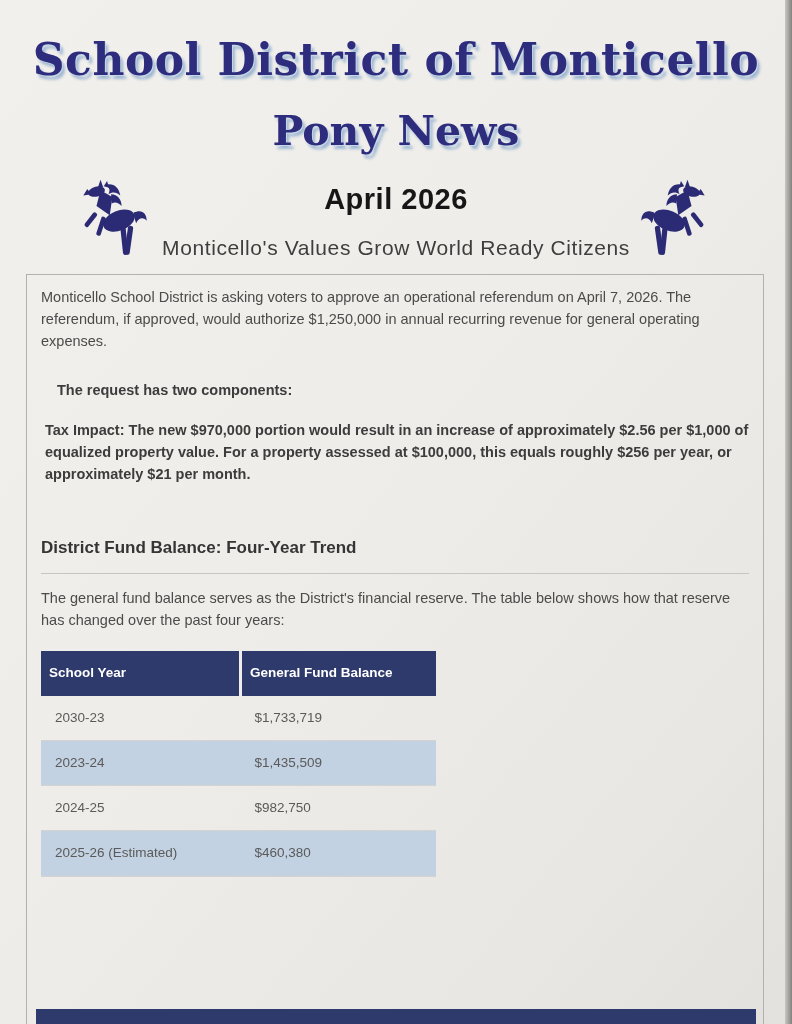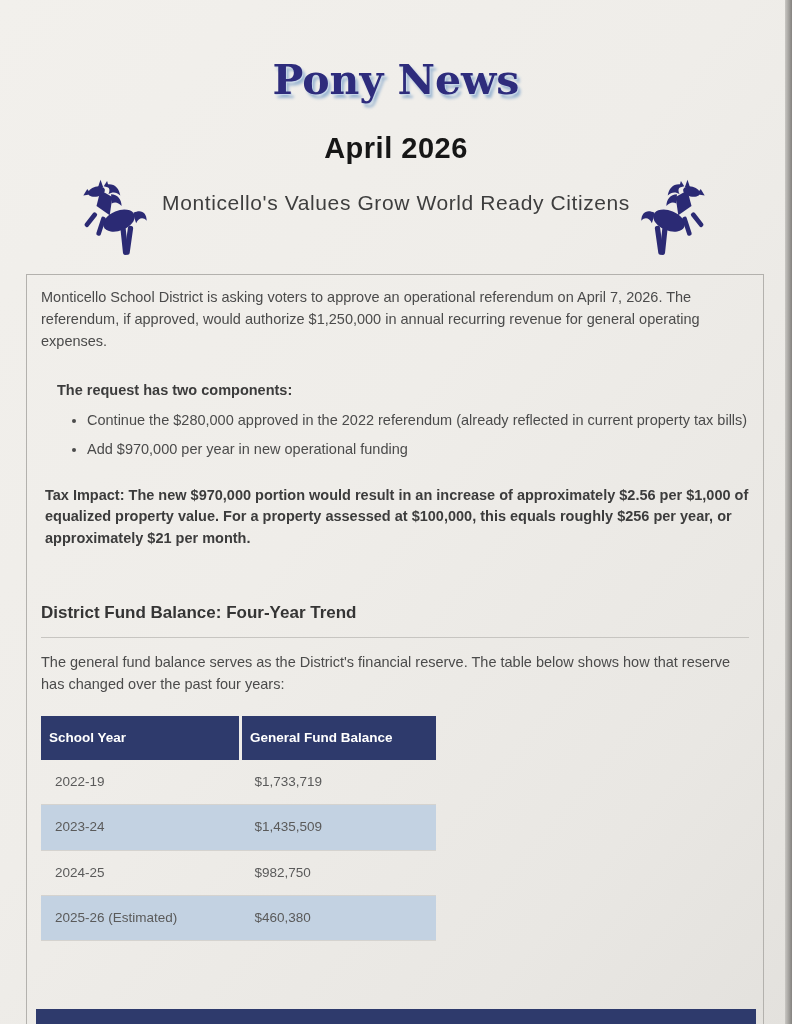--- a/index.html
+++ b/index.html
@@ -19,21 +19,21 @@
   
   .masthead{position:relative;text-align:center;padding-top:34px;}
   .title{
     font-family:"DejaVu Serif","Liberation Serif",serif;
     font-weight:bold;color:#2e2c7c;
     text-shadow:1px 1px 0 #c6d6e8, 3px 4px 3px #9db7d2;
   }
   .t1{font-size:44px;letter-spacing:.5px;}
   .t2{font-size:41px;margin-top:22px;}
   .date{font-size:29px;font-weight:bold;color:#161616;margin-top:28px;letter-spacing:.5px;}
-  .tagline{font-size:21px;color:#3e3e3e;margin-top:26px;letter-spacing:.6px;}
+  .tagline{font-size:21px;color:#3e3e3e;margin-top:20px;letter-spacing:.6px;}
   .horse{position:absolute;top:178px;width:66px;height:80px;color:#2b2a74;}
   .horse.left{left:82px;}
   .horse.right{right:86px;transform:scaleX(-1);}
   .horse svg{width:100%;height:100%;}
   
   .article-box{
     position:absolute;left:26px;right:28px;top:274px;height:800px;
     border:1px solid #b3b1ad;
     padding:12px 14px 0 14px;
     box-sizing:border-box;
@@ -71,20 +71,21 @@
     position:absolute;left:36px;right:36px;bottom:0;height:15px;
     background:#2e3a6c;
   }
 </style>
 </head>
 <body>
 
 <div class="paper">
 
   <header class="masthead">
+    <div class="title t1">School District of Monticello</div>
     <div class="title t2">Pony News</div>
     <div class="date">April 2026</div>
     <div class="tagline">Monticello's Values Grow World Ready Citizens</div>
 
     <div class="horse left">
       <svg viewBox="0 0 100 120" aria-hidden="true">
         <g fill="currentColor">
           <ellipse cx="56" cy="64" rx="25" ry="15" transform="rotate(-22 56 64)"></ellipse>
           <polygon points="28,18 46,28 42,56 22,42"></polygon>
           <ellipse cx="22" cy="20" rx="13" ry="7.5" transform="rotate(-14 22 20)"></ellipse>
@@ -121,40 +122,36 @@
         </g>
       </svg>
     </div>
   </header>
 
   <section class="article-box">
 
     <p class="intro">Monticello School District is asking voters to approve an operational referendum on April 7, 2026. The referendum, if approved, would authorize $1,250,000 in annual recurring revenue for general operating expenses.</p>
 
     <p class="bold">The request has two components:</p>
-    <ul class="components">
-      <li>Continue the $280,000 approved in the 2022 referendum (already reflected in current property tax bills)</li>
-      <li>Add $970,000 per year in new operational funding</li>
-    </ul>
 
     <p class="bold tax">Tax Impact: The new $970,000 portion would result in an increase of approximately $2.56 per $1,000 of equalized property value. For a property assessed at $100,000, this equals roughly $256 per year, or approximately $21 per month.</p>
 
     <h2 class="sec-h second">District Fund Balance: Four-Year Trend</h2>
     <p class="fund-intro">The general fund balance serves as the District's financial reserve. The table below shows how that reserve has changed over the past four years:</p>
 
     <table class="fb-table">
       <thead>
         <tr>
           <th>School Year</th>
           <th>General Fund Balance</th>
         </tr>
       </thead>
       <tbody>
         <tr>
-          <td>2022-19</td>
+          <td>2030-23</td>
           <td>$1,733,719</td>
         </tr>
         <tr>
           <td>2023-24</td>
           <td>$1,435,509</td>
         </tr>
         <tr>
           <td>2024-25</td>
           <td>$982,750</td>
         </tr>

